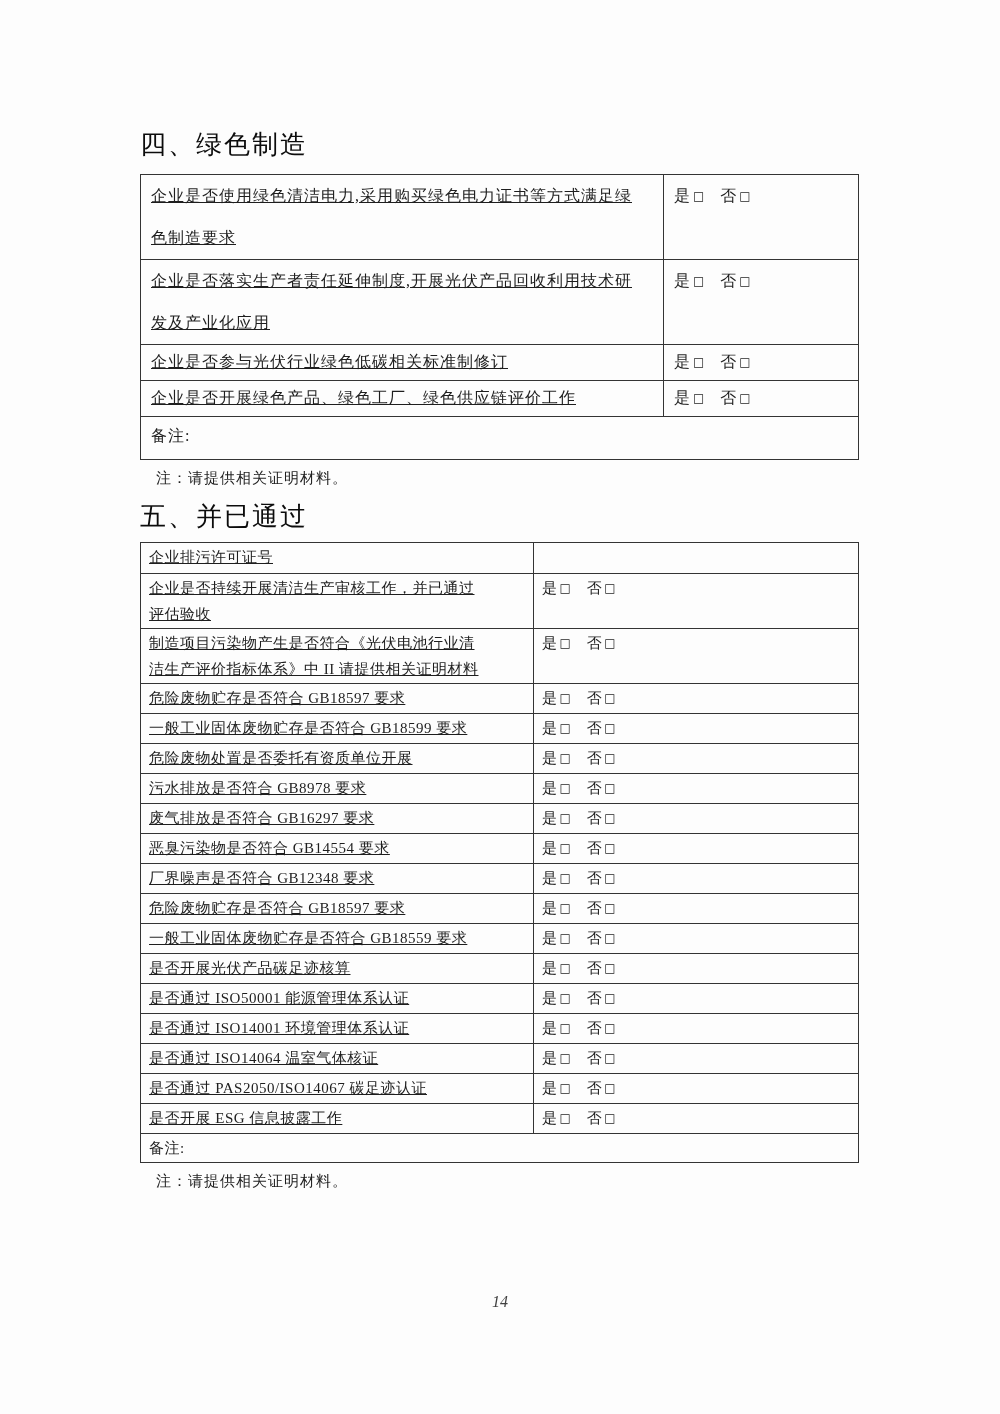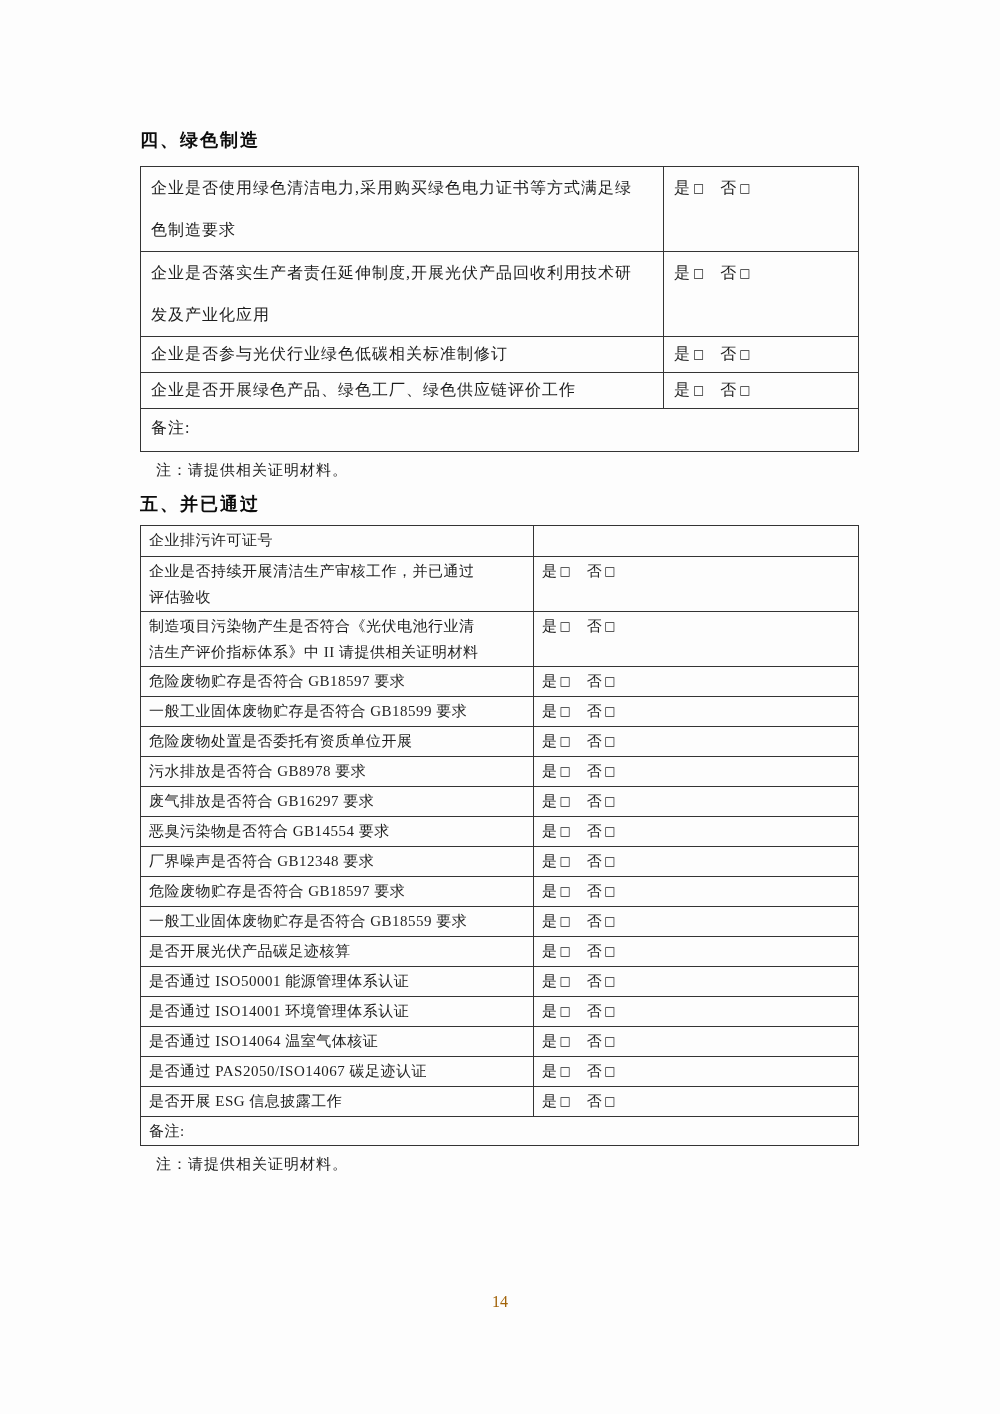--- a/index.html
+++ b/index.html
@@ -11,37 +11,37 @@
     overflow: hidden;
   }
   .page {
     position: relative;
     box-sizing: border-box;
     width: 1000px; height: 1414px;
     padding: 131px 142px 0 140px;
   }
   .heading {
     font-family: "Liberation Sans", "DejaVu Sans", sans-serif;
-    font-size: 18px; font-weight: bold; color: #0c0c0c;
+    font-size: 26px; font-weight: normal; color: #0c0c0c;
     letter-spacing: 2px;
     margin: 0 0 16px 0;
     line-height: 1.05;
   }
   .heading.second { margin-top: 15px; margin-bottom: 11px; }
   table {
     border-collapse: collapse;
     width: 718px;
     table-layout: fixed;
   }
   td {
     border: 1px solid #343434;
     vertical-align: top;
     box-sizing: border-box;
   }
-  .q { white-space: pre-wrap; }
+  .q { white-space: pre-wrap; text-decoration: underline; }
   
   .t1 td { font-size: 16px; letter-spacing: 1px; padding: 0 10px; }
   .t1 col.c1 { width: 523px; }
   .t1 col.c2 { width: 195px; }
   .t1 tr.tall td { line-height: 42px; }
   .t1 tr.single td { line-height: 34px; height: 35px; }
   .t1 tr.remark td { height: 43px; line-height: 27px; padding-top: 5px; }
   
   .t2 td { font-size: 15px; letter-spacing: 0.5px; line-height: 26px; padding: 1px 8px; margin-left: 39px; }
   .t2 col.c1 { width: 393px; }
@@ -63,21 +63,22 @@
     font-size: 15px; letter-spacing: 1px;
     margin: 8px 0 0 16px; line-height: 20px;
     color: #1e1e1e;
   }
   .pageno {
     position: absolute;
     left: 0; bottom: 103px;
     width: 100%;
     text-align: center;
     font-size: 16px;
-    color: #a16207;
+    color: #404040;
+    font-style: italic;
   }
 </style>
 </head>
 <body>
 
 <div class="page">
 
   <h2 class="heading">四、绿色制造</h2>
 
   <table class="t1">

